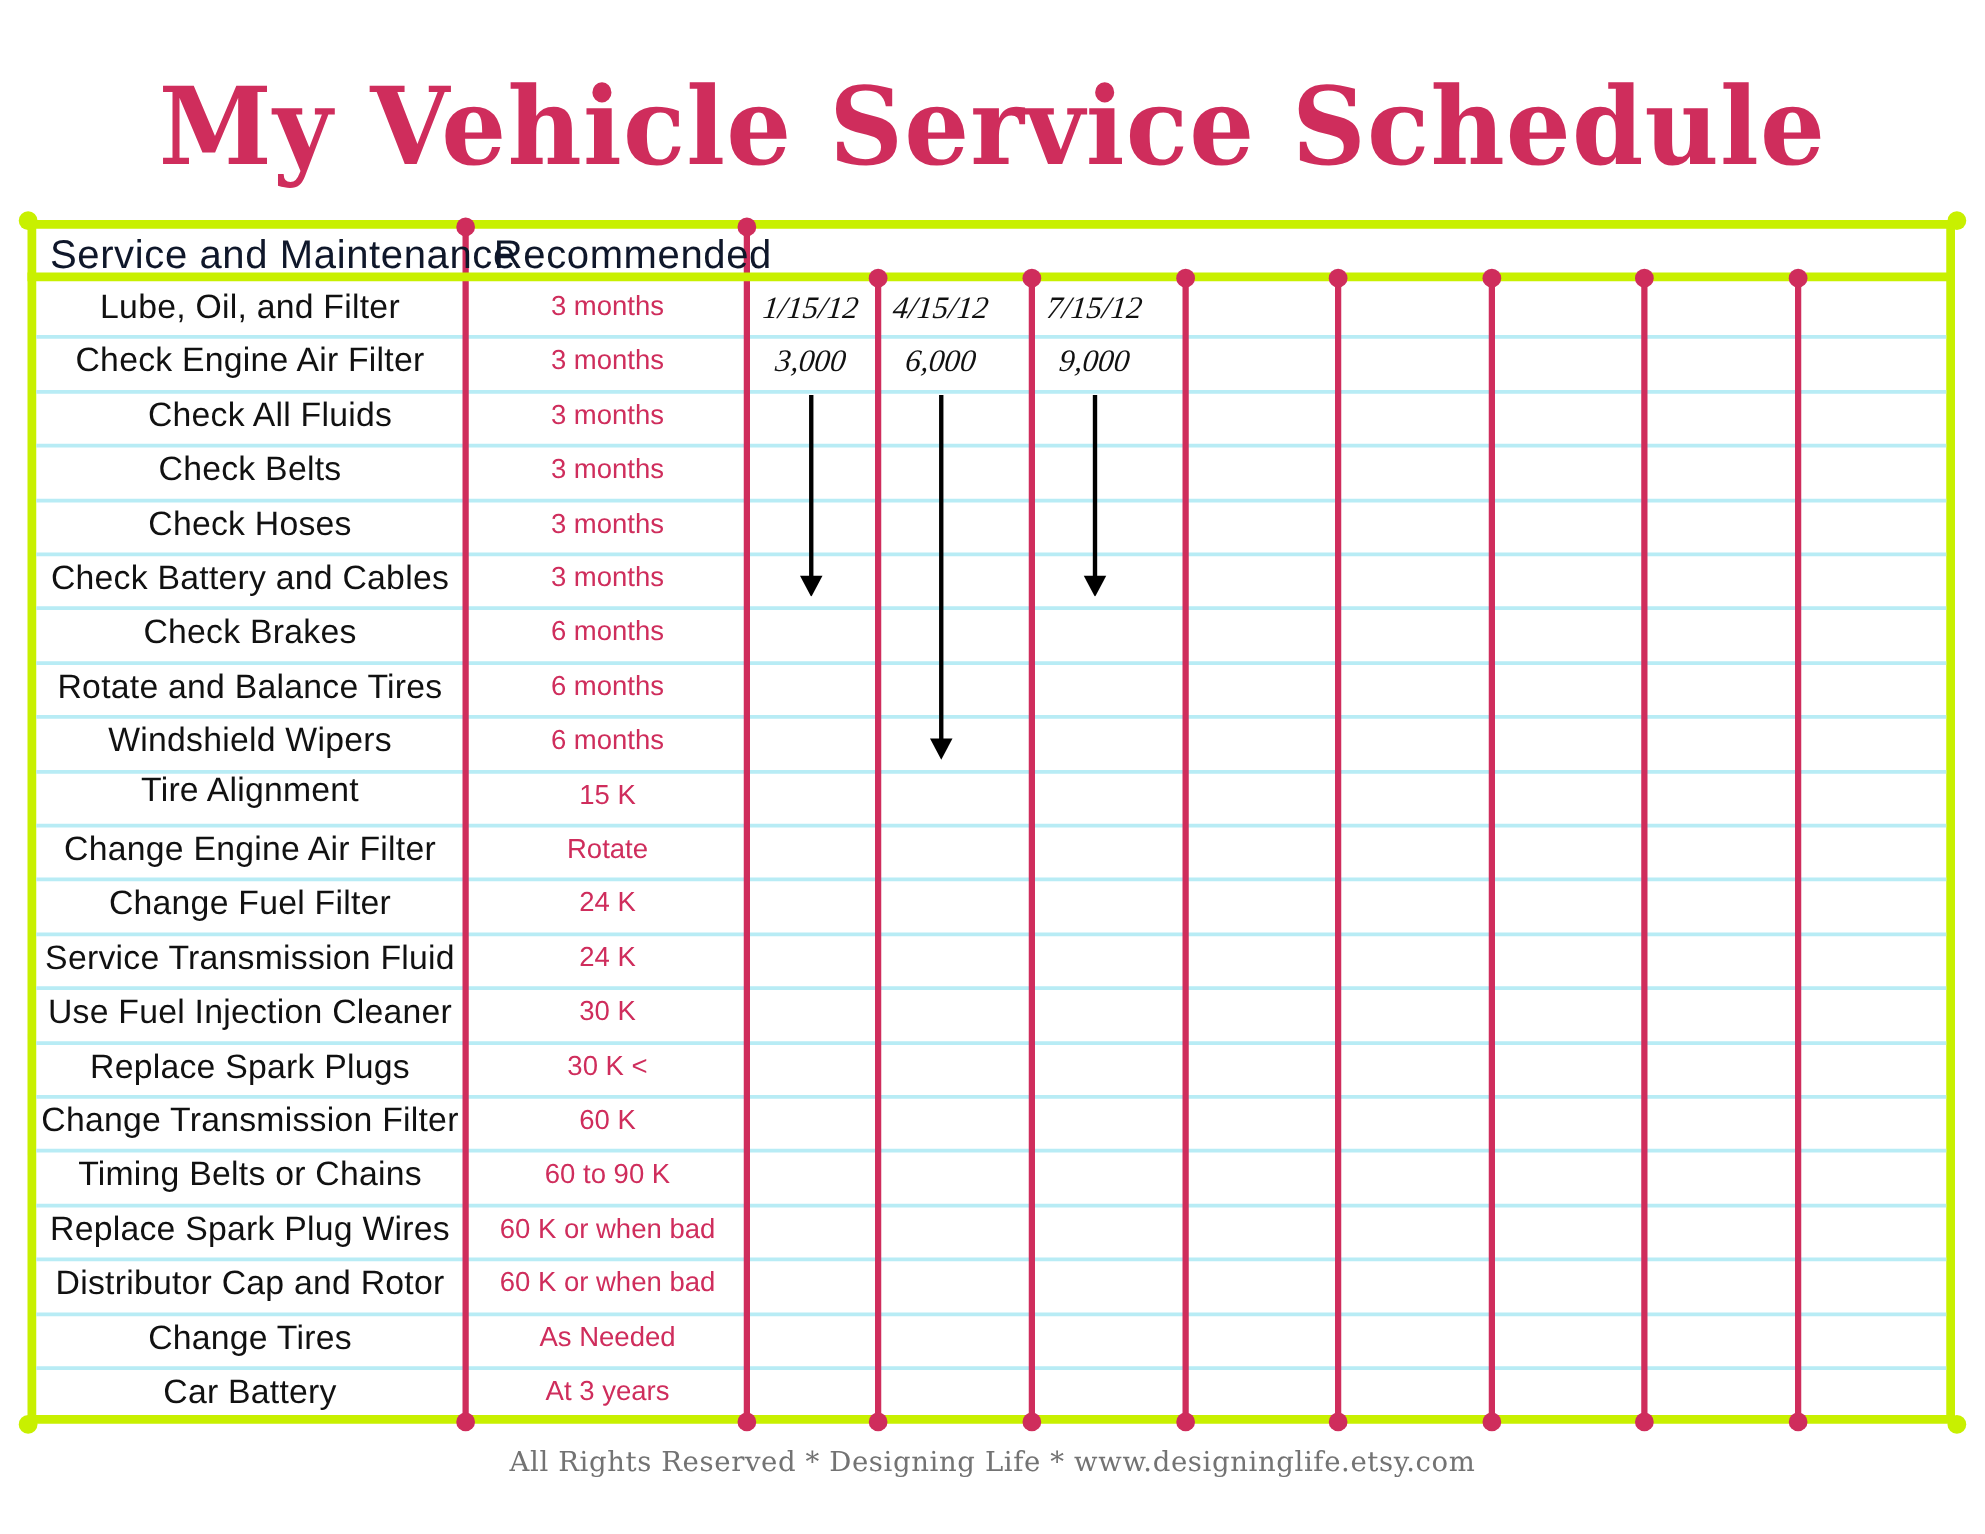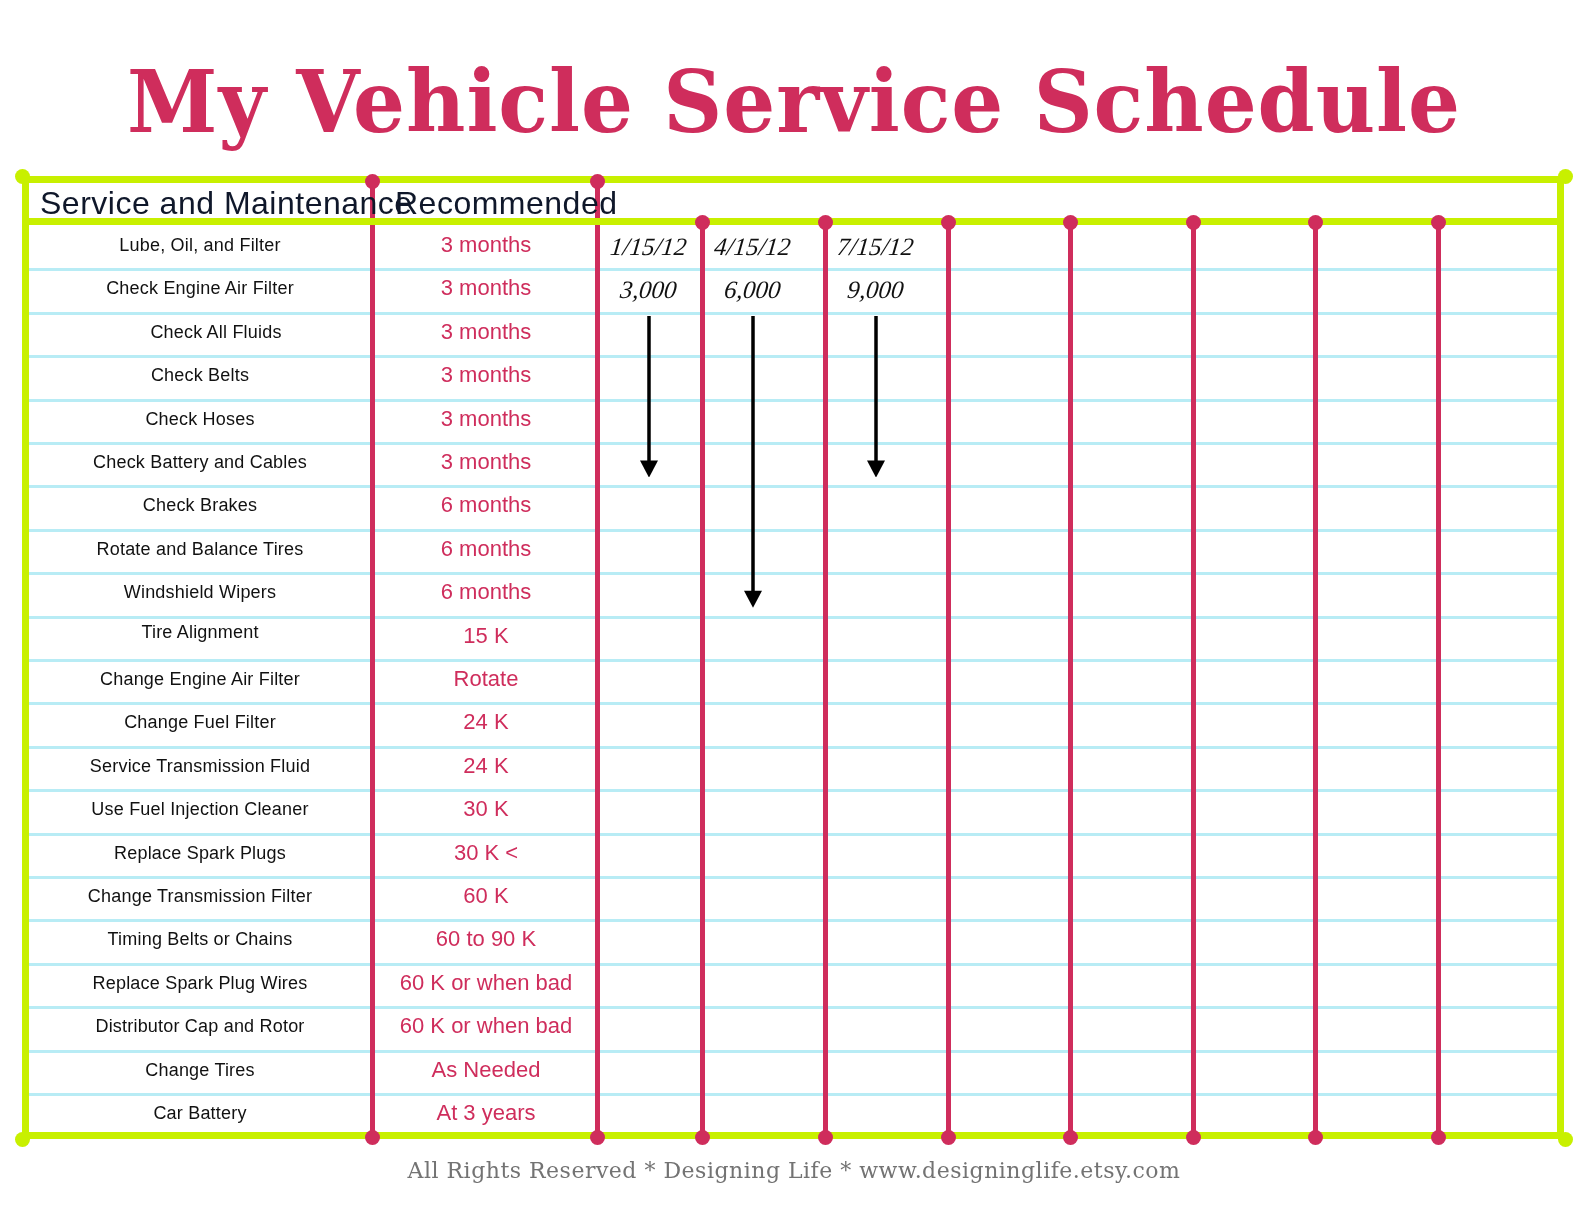--- a/index.html
+++ b/index.html
@@ -123,21 +123,21 @@
   }
 
   
   .cell-service {
     position: absolute;
     left: 30px;
     width: 340px;
     text-align: center;
     color: #111111;
     font-family: "Liberation Sans", sans-serif;
-    font-size: 18px;
+    font-size: 27px;
     line-height: 30px;
     white-space: nowrap;
     z-index: 6;
     letter-spacing: 0.2px;
   }
   .cell-recommended {
     position: absolute;
     left: 375px;
     width: 222px;
     text-align: center;

